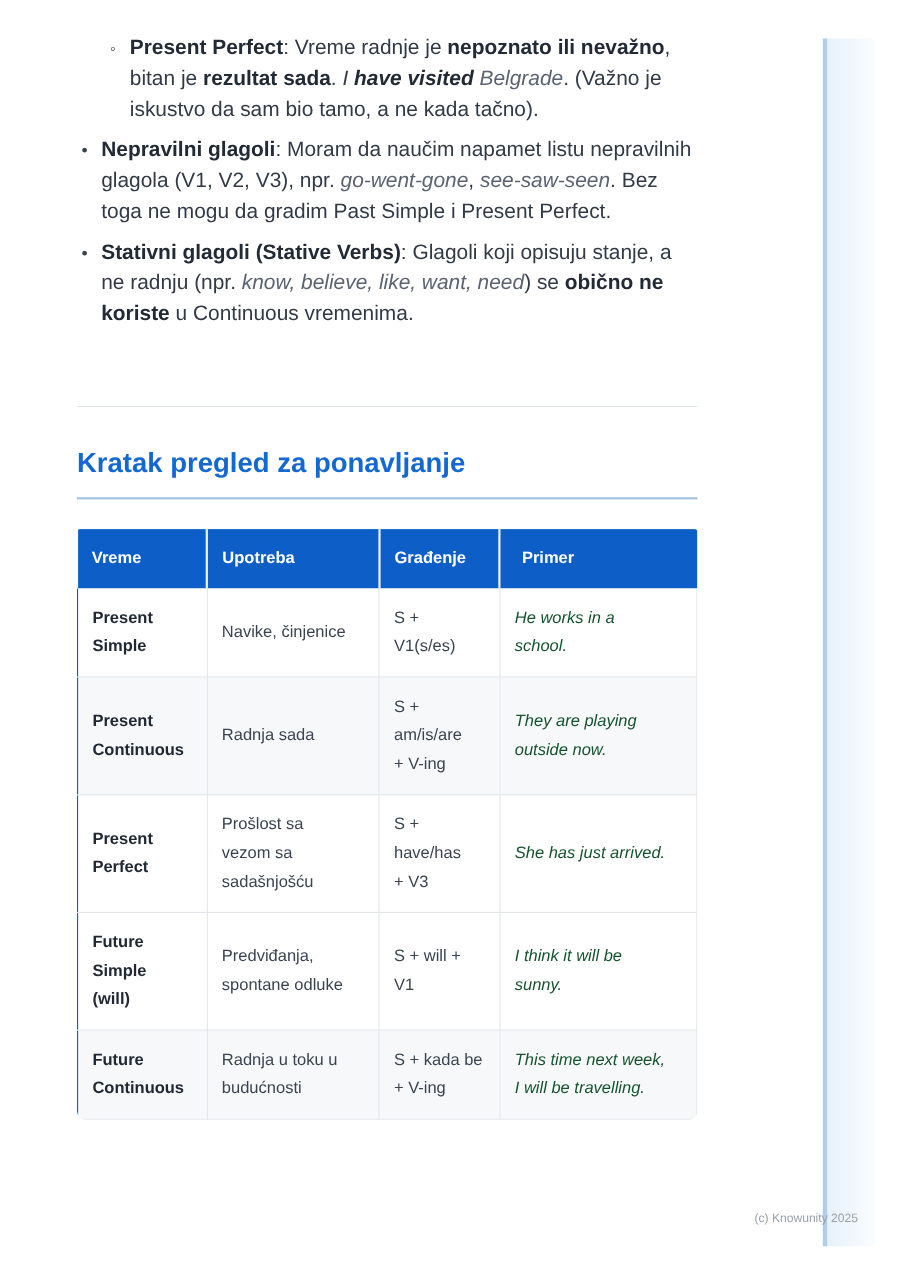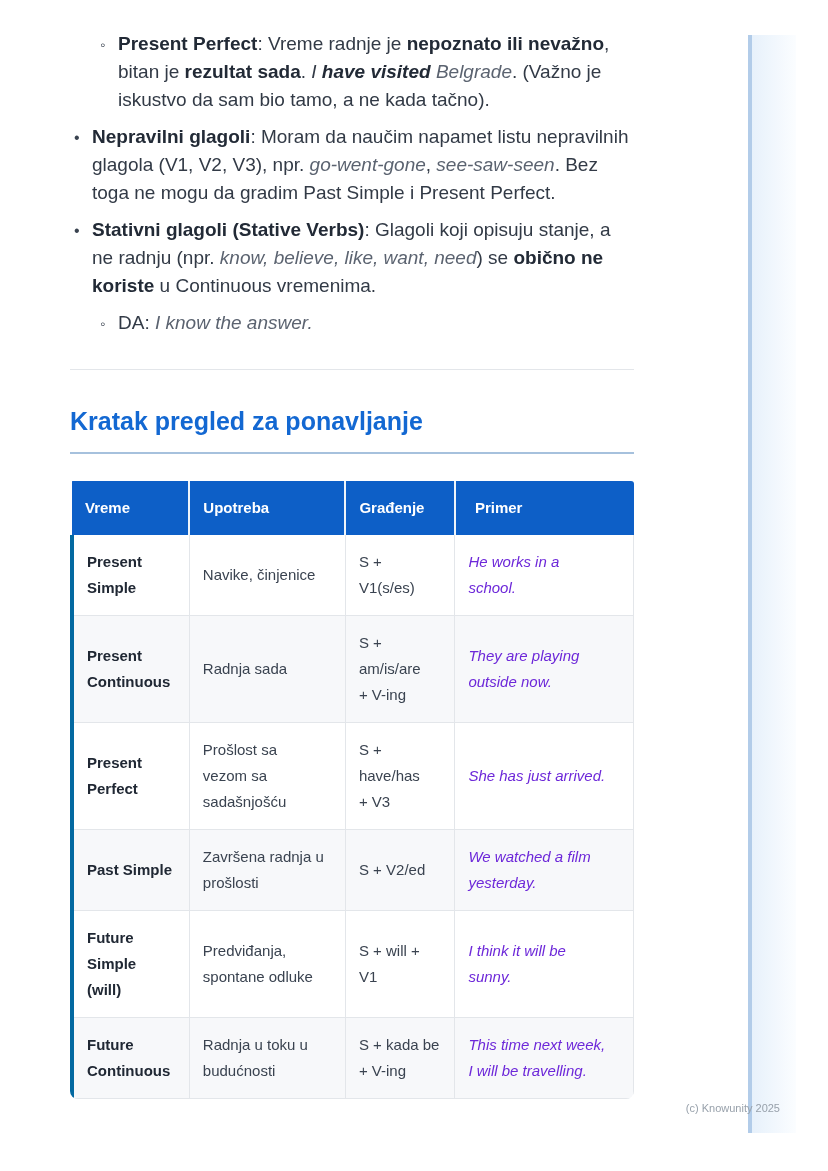--- a/index.html
+++ b/index.html
@@ -38,28 +38,28 @@
   .table-wrap{position:absolute;left:70px;top:481px;width:564px;z-index:1;
     border-radius:3px 3px 8px 8px;overflow:hidden;box-sizing:border-box;}
   table{width:100%;border-collapse:collapse;table-layout:fixed;}
   col.c1{width:20.9%;} col.c2{width:27.8%;} col.c3{width:19.5%;} col.c4{width:31.8%;}
   th{background:var(--accent-blue,#0d5fc7);color:#ffffff;font-size:15px;line-height:26px;
      font-weight:bold;text-align:left;padding:14px 13px;border-right:2px solid #eef4fa;}
   th:last-child{border-right:none;padding-left:19px;}
   td{font-size:15px;line-height:26px;padding:14px 13px;vertical-align:middle;
      background:#ffffff;border-right:1px solid #e3e6ea;border-bottom:1px solid #e3e6ea;
      border-left:1px solid #e3e6ea;}
-  td:first-child{border-left:4px solid #0369a1;}
+  td:first-child{border-left:1px solid #0369a1;}
   tr td:last-child{border-right:1px solid #e3e6ea;}
   tr.even td{background:var(--zebra,#f7f8fa);}
   tr:last-child td{border-bottom:1px solid #e3e6ea;}
   td span{white-space:pre-line;}
   .c-vreme{font-weight:bold;color:#202834;}
   .c-upotreba,.c-gradjenje{color:#3a4350;}
-  .c-primer{font-style:italic;color:#6d28d9;}
+  .c-primer{font-style:italic;color:#14532d;}
   
   .footer{position:absolute;left:636px;top:1101px;width:144px;text-align:right;
     font-size:11px;line-height:14px;color:#98a1ab;z-index:2;}
 </style>
 </head>
 <body>
 
 <div class="accent-strip"></div>
 
 <div class="notes">
@@ -67,24 +67,20 @@
     <span class="bullet b-circle"></span>
     <span><span class="s-b">Present Perfect</span><span class="s-r">: Vreme radnje je </span><span class="s-b">nepoznato ili nevažno</span><span class="s-r">, bitan je </span><span class="s-b">rezultat sada</span><span class="s-r">. </span><span class="s-i">I </span><span class="s-bi">have visited</span><span class="s-r"> </span><span class="s-gi">Belgrade</span><span class="s-r">. (Važno je iskustvo da sam bio tamo, a ne kada tačno).</span></span>
   </div>
   <div class="li">
     <span class="bullet b-dot"></span>
     <span><span class="s-b">Nepravilni glagoli</span><span class="s-r">: Moram da naučim napamet listu nepravilnih glagola (V1, V2, V3), npr. </span><span class="s-gi">go-went-gone</span><span class="s-r">, </span><span class="s-gi">see-saw-seen</span><span class="s-r">. Bez toga ne mogu da gradim Past Simple i Present Perfect.</span></span>
   </div>
   <div class="li">
     <span class="bullet b-dot"></span>
     <span><span class="s-b">Stativni glagoli (Stative Verbs)</span><span class="s-r">: Glagoli koji opisuju stanje, a ne radnju (npr. </span><span class="s-gi">know, believe, like, want, need</span><span class="s-r">) se </span><span class="s-b">obično ne koriste</span><span class="s-r"> u Continuous vremenima.</span></span>
-  </div>
-  <div class="li-sub">
-    <span class="bullet b-circle"></span>
-    <span><span class="s-r">DA: </span><span class="s-gi">I know the answer.</span></span>
   </div>
 </div>
 
 <div class="divider"></div>
 
 <h1 class="heading">Kratak pregled za ponavljanje</h1>
 <div class="heading-underline"></div>
 
 <div class="table-wrap">
   <table>
@@ -126,28 +122,20 @@
         <td class="c-vreme"><span>Present
 Perfect</span></td>
         <td class="c-upotreba"><span>Prošlost sa
 vezom sa
 sadašnjošću</span></td>
         <td class="c-gradjenje"><span>S +
 have/has
 + V3</span></td>
         <td class="c-primer"><span>She has just arrived.</span></td>
       </tr>
-      <tr class="even">
-        <td class="c-vreme"><span>Past Simple</span></td>
-        <td class="c-upotreba"><span>Završena radnja u
-prošlosti</span></td>
-        <td class="c-gradjenje"><span>S + V2/ed</span></td>
-        <td class="c-primer"><span>We watched a film
-yesterday.</span></td>
-      </tr>
       <tr class="odd">
         <td class="c-vreme"><span>Future
 Simple
 (will)</span></td>
         <td class="c-upotreba"><span>Predviđanja,
 spontane odluke</span></td>
         <td class="c-gradjenje"><span>S + will +
 V1</span></td>
         <td class="c-primer"><span>I think it will be
 sunny.</span></td>

